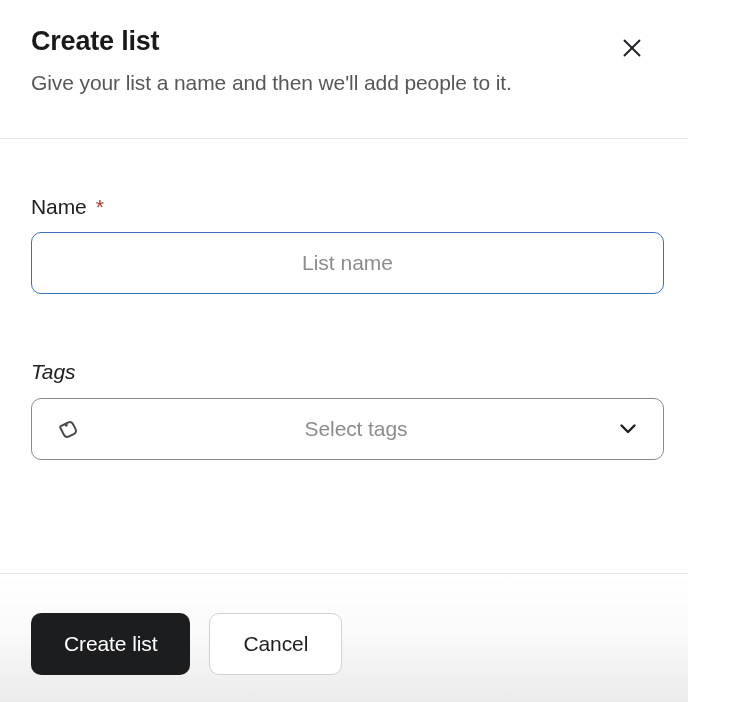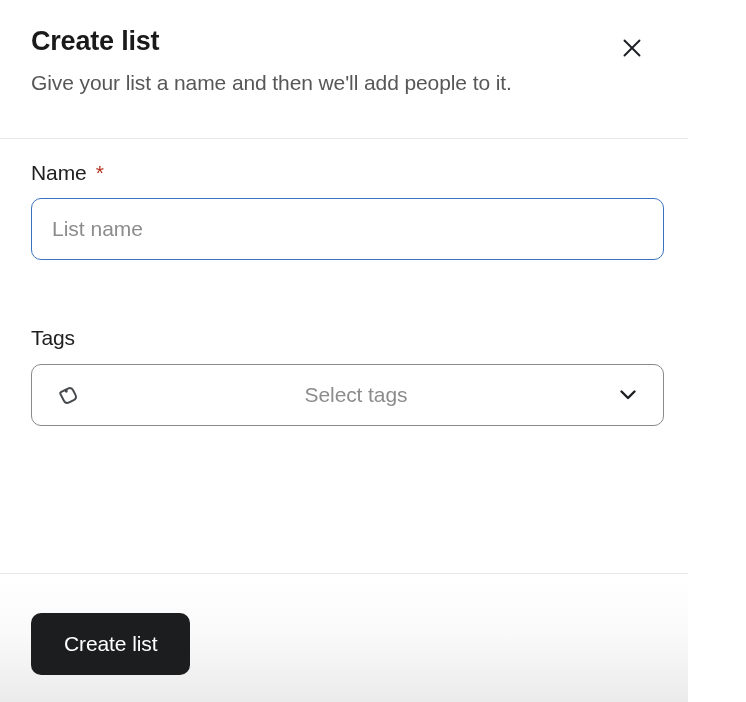--- a/index.html
+++ b/index.html
@@ -42,34 +42,34 @@
 
   
   .modal-body {
     flex:1 1 auto;
     padding:0 24px 0 31px;
   }
   .field-label-row {
     display:flex; align-items:baseline; gap:9px;
     font-size:21px; color:#202020; letter-spacing:-0.1px;
   }
-  .name-label-row { margin-top:22px; }
+  .name-label-row { margin-top:56px; }
   .required-marker { color:#b5331f; font-size:21px; }
   .text-input {
     margin-top:13px;
     width:100%; height:62px;
     border:1.5px solid #3b72c0; border-radius:10px;
     padding:0 20px;
     font-size:21px; color:#1a1a1a;
     font-family:"Liberation Sans","DejaVu Sans",sans-serif;
-    outline:none; background:#fff;
+    outline:none; background:#fff;text-align:center;
   }
   .text-input::placeholder { color:#8c8c8c; opacity:1; }
 
-  .tags-label-row { margin-top:66px; }
+  .tags-label-row { margin-top:66px;font-style:italic; }
   .select-box {
     margin-top:14px;
     width:100%; height:62px;
     border:1px solid #8a8a8a; border-radius:10px;
     background:#fff;
     display:flex; align-items:center;
     padding:0 22px 0 23px;
     cursor:pointer;
     text-align:center;
   }
@@ -152,15 +152,16 @@
         <svg width="26" height="26" viewBox="0 0 26 26" fill="none" stroke="currentColor" stroke-width="2.4" stroke-linecap="round" stroke-linejoin="round">
           <polyline points="6.5,9.5 13,16 19.5,9.5"></polyline>
         </svg>
       </span>
     </div>
 
   </div>
 
   <div class="modal-footer">
     <button class="btn btn-primary">Create list</button>
+    <button class="btn btn-secondary">Cancel</button>
   </div>
 
 </div>
 
 </body></html>

